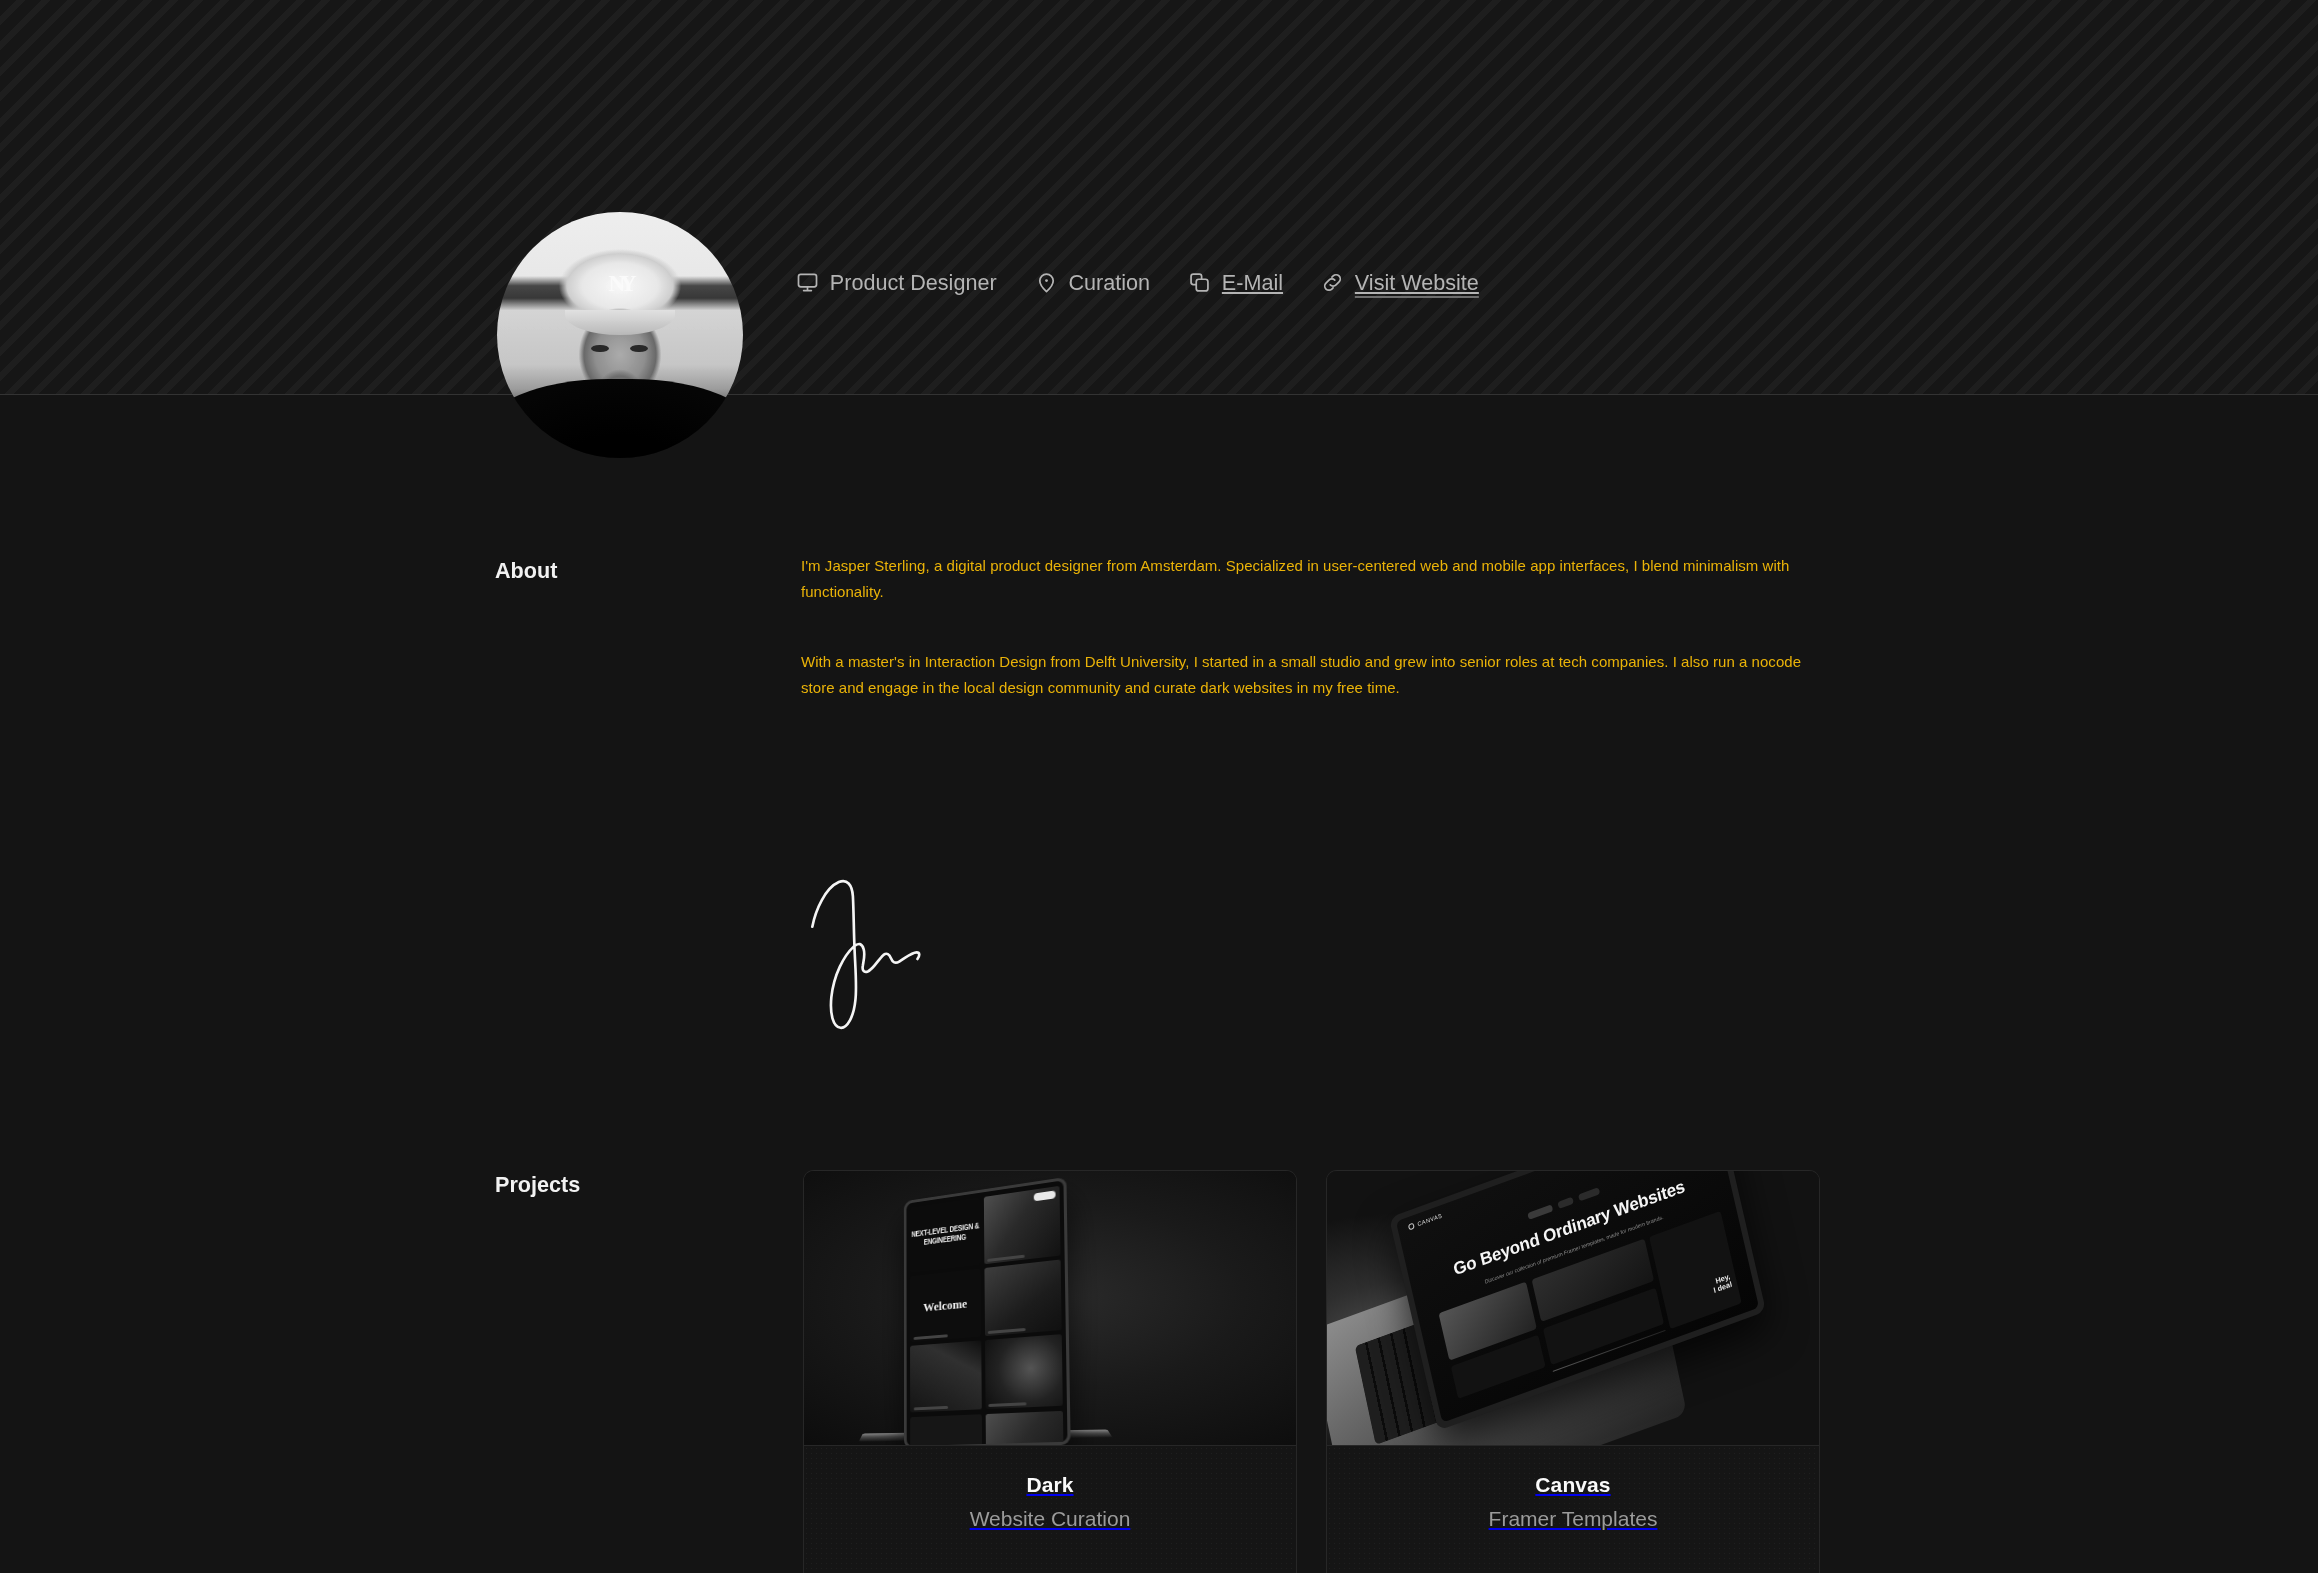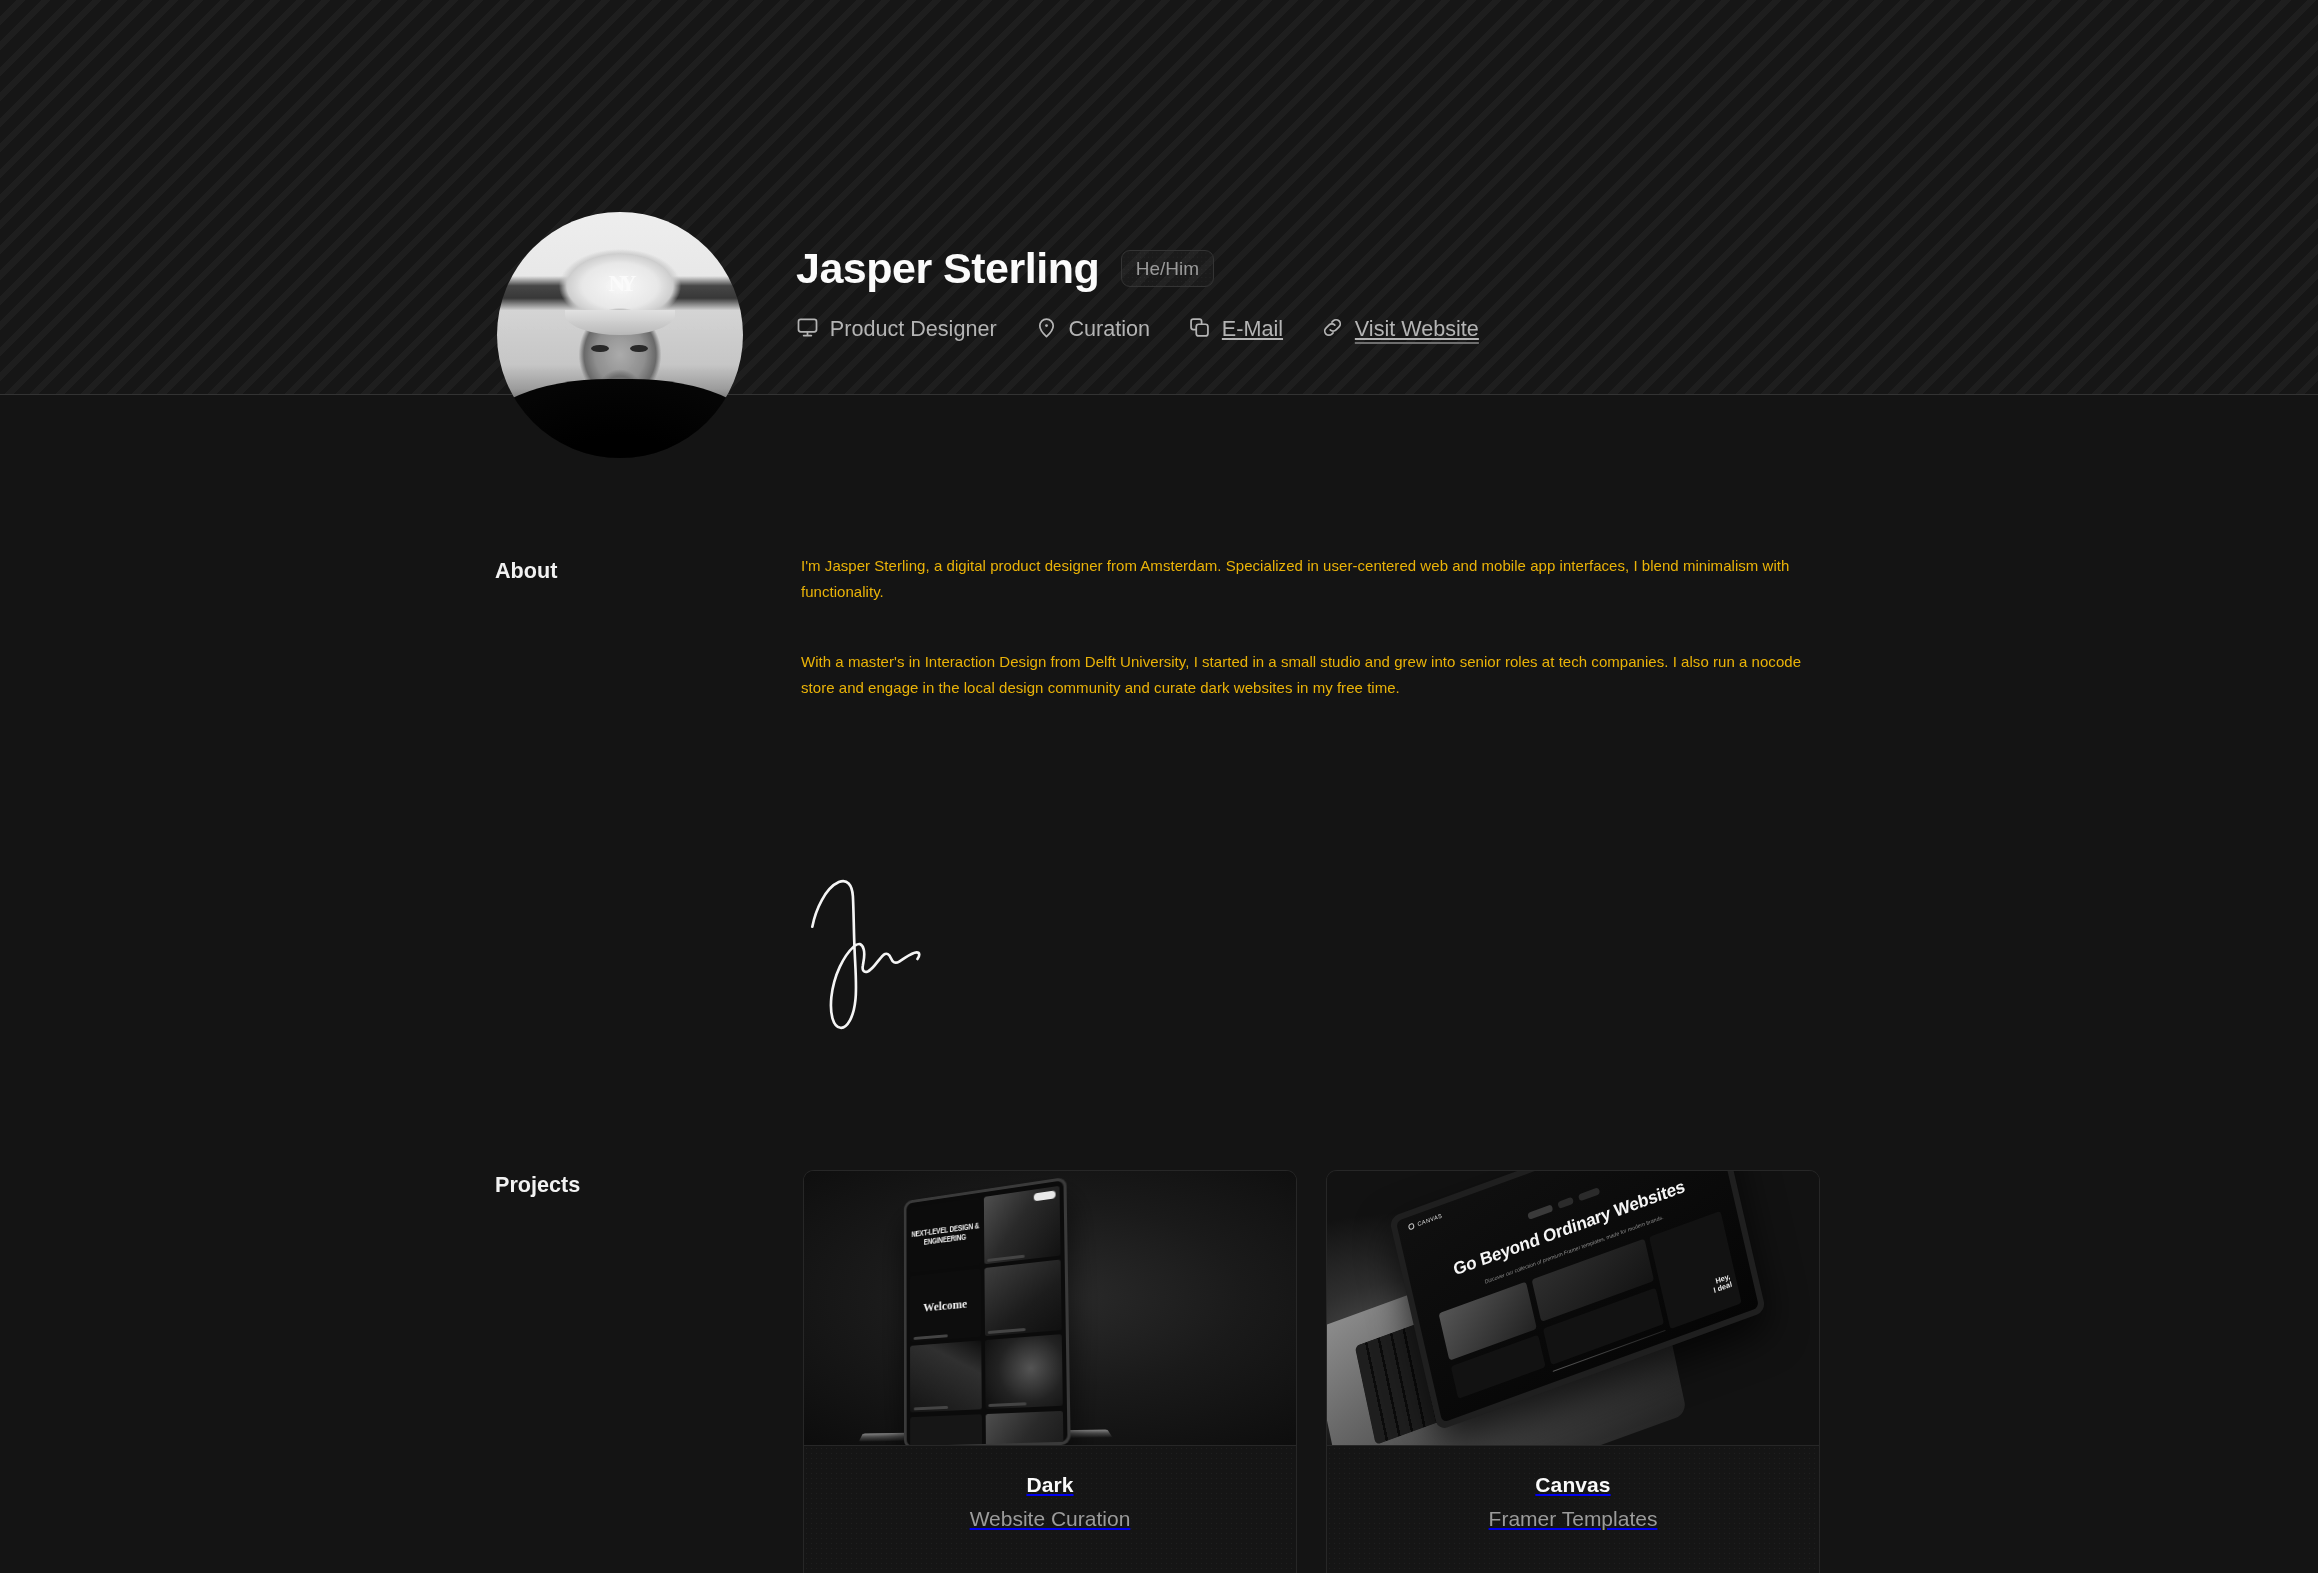--- a/index.html
+++ b/index.html
@@ -272,24 +272,20 @@
   }
 </style>
 </head>
 <body>
 
 <div class="page">
 
   <header class="header">
 
     <div class="id-block">
-      <div class="name-row">
-        <h1 class="name">Jasper Sterling</h1>
-        <span class="pronoun">He/Him</span>
-      </div>
 
       <div class="meta-row">
 
         <div class="meta-item">
           <span class="glyph">
             <svg viewBox="0 0 24 24" fill="none" stroke="#b4b4b4" stroke-width="1.8" stroke-linecap="round" stroke-linejoin="round">
               <rect x="2.6" y="3.6" width="18.8" height="13" rx="2.4"></rect>
               <path d="M12 16.6v3.4"></path>
                 <path d="M8 20.4h8"></path>
             </svg>

